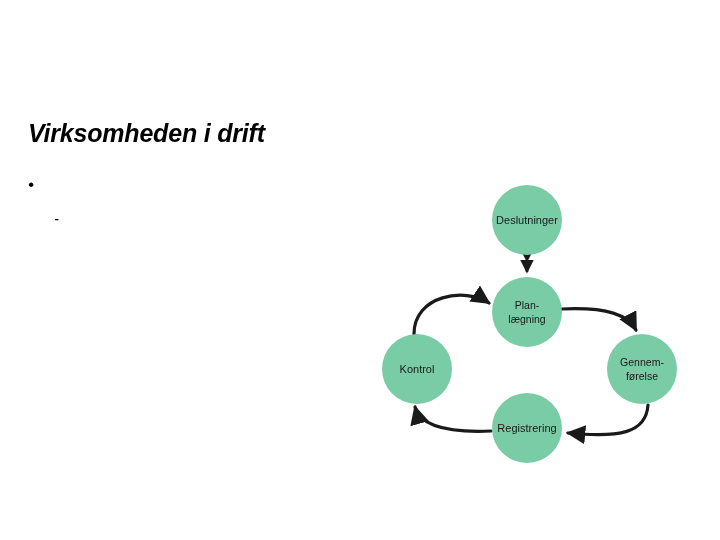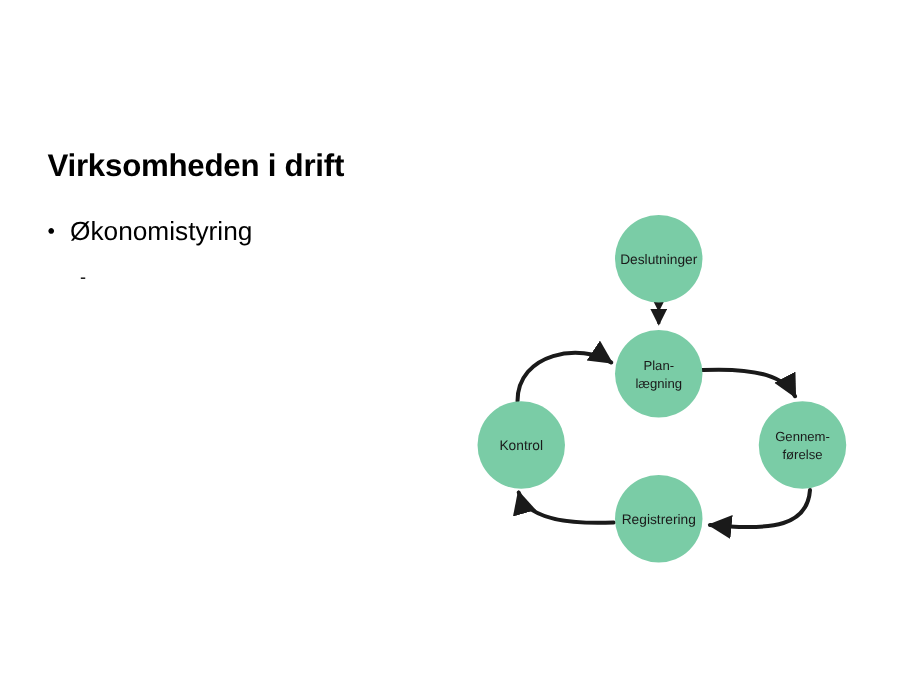--- a/index.html
+++ b/index.html
@@ -18,23 +18,24 @@
 
   .slide {
     position: absolute;
     inset: 0;
     background: #ffffff;
   }
 
   
   .text-col {
     position: absolute;
-    left: 38px;
+    left: 28px;
     top: 120px;
     width: 360px;
+    font-style: italic;
   }
 
   .slide-title {
     font-size: 25px;
     font-weight: bold;
     letter-spacing: -0.2px;
     line-height: 1.1;
     margin: 0 0 26px 0;
     white-space: nowrap;
   }
@@ -65,21 +66,21 @@
     flex: 0 0 10px;
   }
   .bullet-l2 .body {
     max-width: 300px;
   }
 
   
   .diagram {
     position: absolute;
     left: 370px;
-    top: 162px;
+    top: 175px;
     width: 340px;
     height: 300px;
   }
   .diagram svg {
     display: block;
   }
   .node-label {
     font-family: "Liberation Sans", sans-serif;
     font-size: 11px;
     fill: #1a1a1a;
@@ -92,21 +93,20 @@
 <body>
 
 <div class="slide">
 
   <div class="text-col">
 
     <h1 class="slide-title">Virksomheden i drift</h1>
 
     <div class="bullet-l1">
       <span class="marker">•</span>
-      <span class="body">Økonomistyring</span>
     </div>
 
     <div class="bullet-l2">
       <span class="marker">-</span>
     </div>
 
   </div>
 
   <div class="diagram">
     <svg width="340" height="300" viewBox="0 0 340 300" xmlns="http://www.w3.org/2000/svg">

